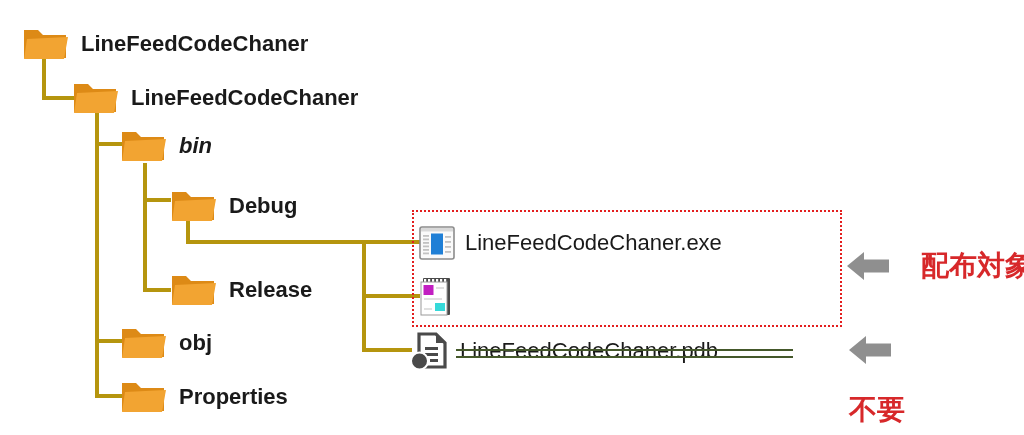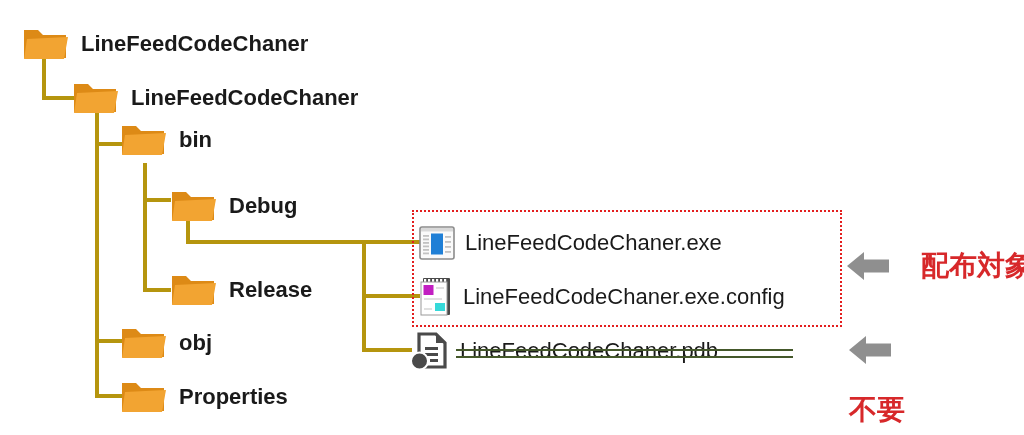--- a/index.html
+++ b/index.html
@@ -25,21 +25,21 @@
   .l-main-h{left:186px;top:240px;width:234px;height:4px;}
   .l-junc-v{left:362px;top:240px;width:4px;height:112px;}
   .l-config-h{left:362px;top:294px;width:58px;height:4px;}
   .l-pdb-h{left:362px;top:348px;width:50px;height:4px;}
 
   
   .node{position:absolute;display:flex;align-items:center;gap:13px;height:38px;}
   .node .lbl{font-size:22px;font-weight:bold;color:#1a1a1a;white-space:nowrap;line-height:1;}
   .n-root{left:22px;top:25px;}
   .n-l2{left:72px;top:79px;}
-  .n-bin{left:120px;top:121px;}
+  .n-bin{left:120px;top:127px;font-style:italic;}
   .n-debug{left:170px;top:187px;}
   .n-release{left:170px;top:271px;}
   .n-obj{left:120px;top:324px;}
   .n-prop{left:120px;top:378px;}
 
   .fnode{position:absolute;display:flex;align-items:center;gap:10px;height:40px;}
   .fnode .lbl{font-size:22px;font-weight:normal;color:#1a1a1a;white-space:nowrap;line-height:1;}
   .n-exe{left:419px;top:223px;}
   .n-config{left:419px;top:277px;}
   .n-pdb{left:410px;top:331px;}
@@ -187,21 +187,20 @@
         <rect x="21" y="2" width="2.2" height="3" fill="#fff"></rect>
         <rect x="25" y="2" width="2.2" height="3" fill="#fff"></rect>
         <rect x="2" y="5" width="26" height="33" fill="#FFFFFF" stroke="#9a9a9a" stroke-width="1"></rect>
         <rect x="4.5" y="8" width="10" height="10" fill="#C21FC2"></rect>
         <rect x="17" y="10" width="8" height="2" fill="#E0E0E0"></rect>
         <rect x="5" y="21" width="18" height="2" fill="#E0E0E0"></rect>
         <rect x="5" y="31" width="8" height="2" fill="#E0E0E0"></rect>
         <rect x="16" y="26" width="10" height="8" fill="#35D9D9"></rect>
       </svg>
     </span>
-    <span class="lbl">LineFeedCodeChaner.exe.config</span>
   </div>
 
   <div class="fnode n-pdb">
     <span>
       <svg width="40" height="40" viewBox="0 0 40 40">
         <path d="M9,3 L26,3 L35,12 L35,36 L9,36 Z" fill="#FFFFFF" stroke="#4A4A4A" stroke-width="3.2"></path>
         <path d="M26,3 L35,12 L26,12 Z" fill="#4A4A4A"></path>
         <rect x="15" y="16" width="13" height="3" fill="#4A4A4A"></rect>
         <rect x="15" y="22" width="13" height="3" fill="#4A4A4A"></rect>
         <rect x="20" y="28" width="8" height="3" fill="#4A4A4A"></rect>

